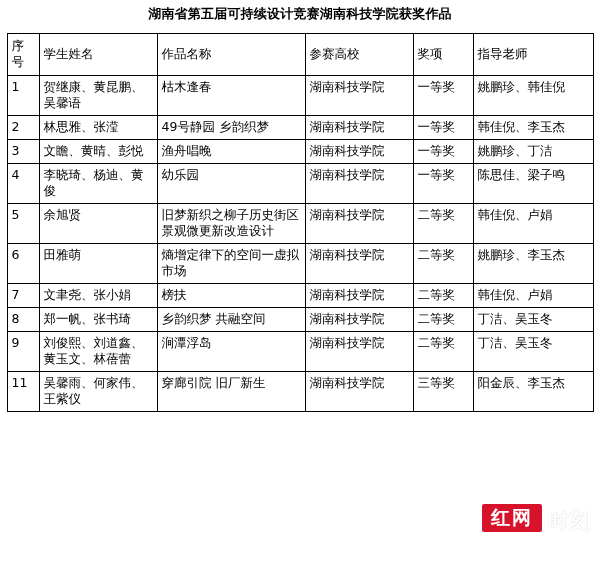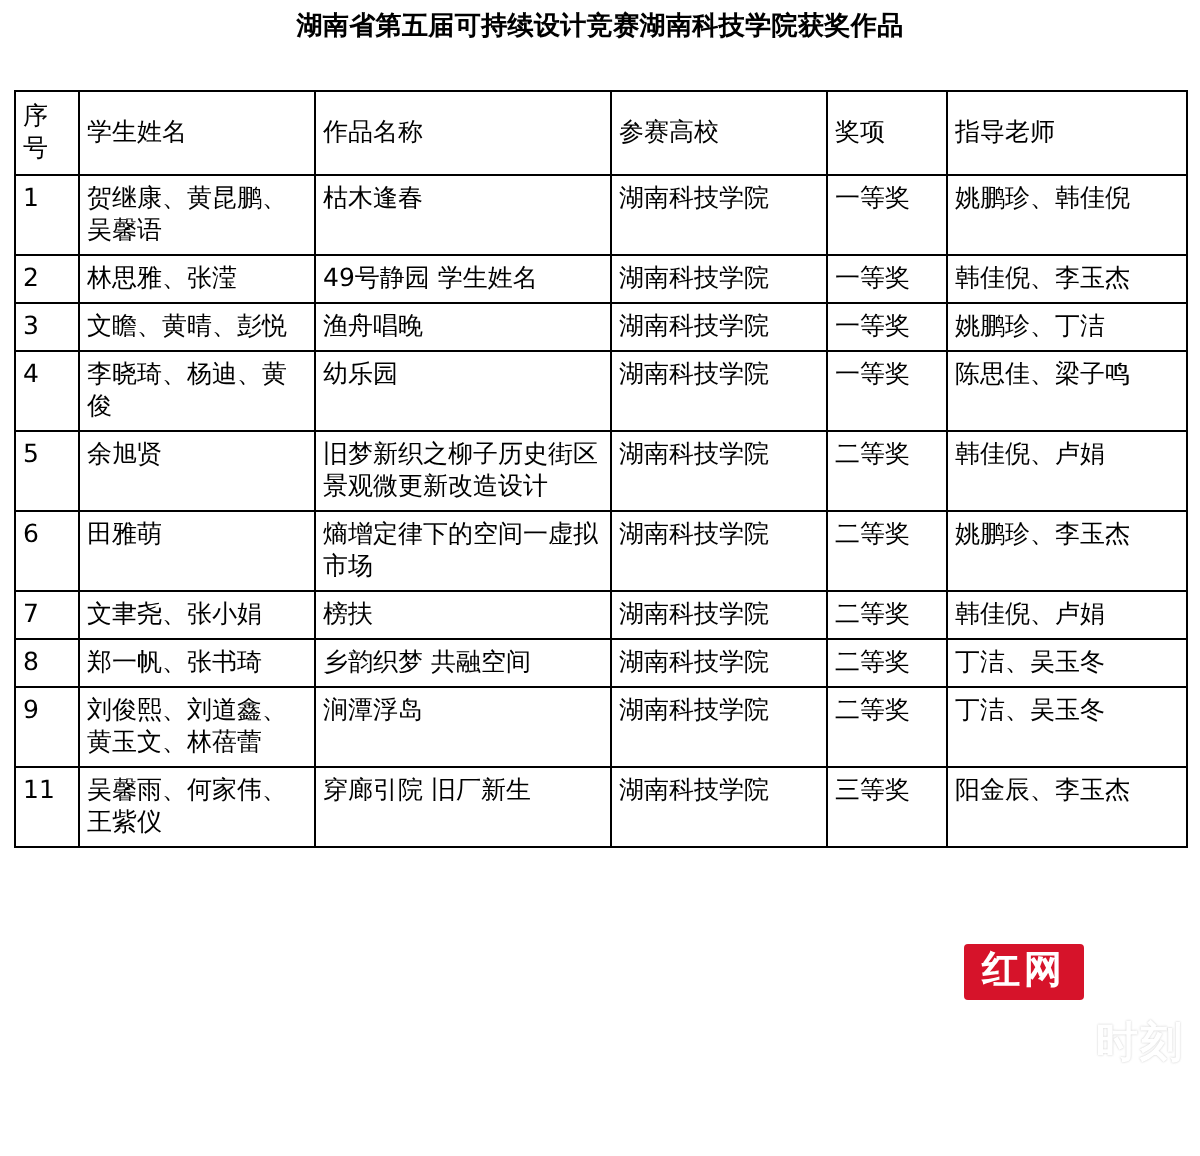--- a/index.html
+++ b/index.html
@@ -27,21 +27,21 @@
     font-size: 13px;
     font-weight: bold;
     letter-spacing: 0.2px;
     padding: 6px 0 7px 0;
     color: #000;
     line-height: 1.2;
   }
   table.award-table {
     border-collapse: collapse;
     width: 586px;
-    margin: 16px auto;
+    margin: 4px auto;
     table-layout: fixed;
   }
   table.award-table th,
   table.award-table td {
     border: 1px solid #000000;
     font-size: 12.5px;
     line-height: 1.28;
     padding: 3px 4px 4px 4px;
     vertical-align: top;
     color: #000;
@@ -62,21 +62,21 @@
   col.c-teacher { width: 120px; }
 
   .cell-no { text-align: left; }
 
   
   .watermark {
     position: absolute;
     right: 8px;
     bottom: 46px;
     display: flex;
-    align-items: flex-start;
+    align-items: flex-end;
     pointer-events: none;
   }
   .wm-badge {
     background: #d6132a;
     color: #ffffff;
     font-size: 19px;
     font-weight: bold;
     letter-spacing: 2px;
     padding: 4px 9px 5px 9px;
     border-radius: 2px;
@@ -125,21 +125,21 @@
         <td class="cell-no">1</td>
         <td>贺继康、黄昆鹏、吴馨语</td>
         <td>枯木逢春</td>
         <td>湖南科技学院</td>
         <td>一等奖</td>
         <td>姚鹏珍、韩佳倪</td>
       </tr>
       <tr>
         <td class="cell-no">2</td>
         <td>林思雅、张滢</td>
-        <td>49号静园 学生姓名</td>
+        <td>49号静园 乡韵织梦</td>
         <td>湖南科技学院</td>
         <td>一等奖</td>
         <td>韩佳倪、李玉杰</td>
       </tr>
       <tr>
         <td class="cell-no">3</td>
         <td>文瞻、黄晴、彭悦</td>
         <td>渔舟唱晚</td>
         <td>湖南科技学院</td>
         <td>一等奖</td>

